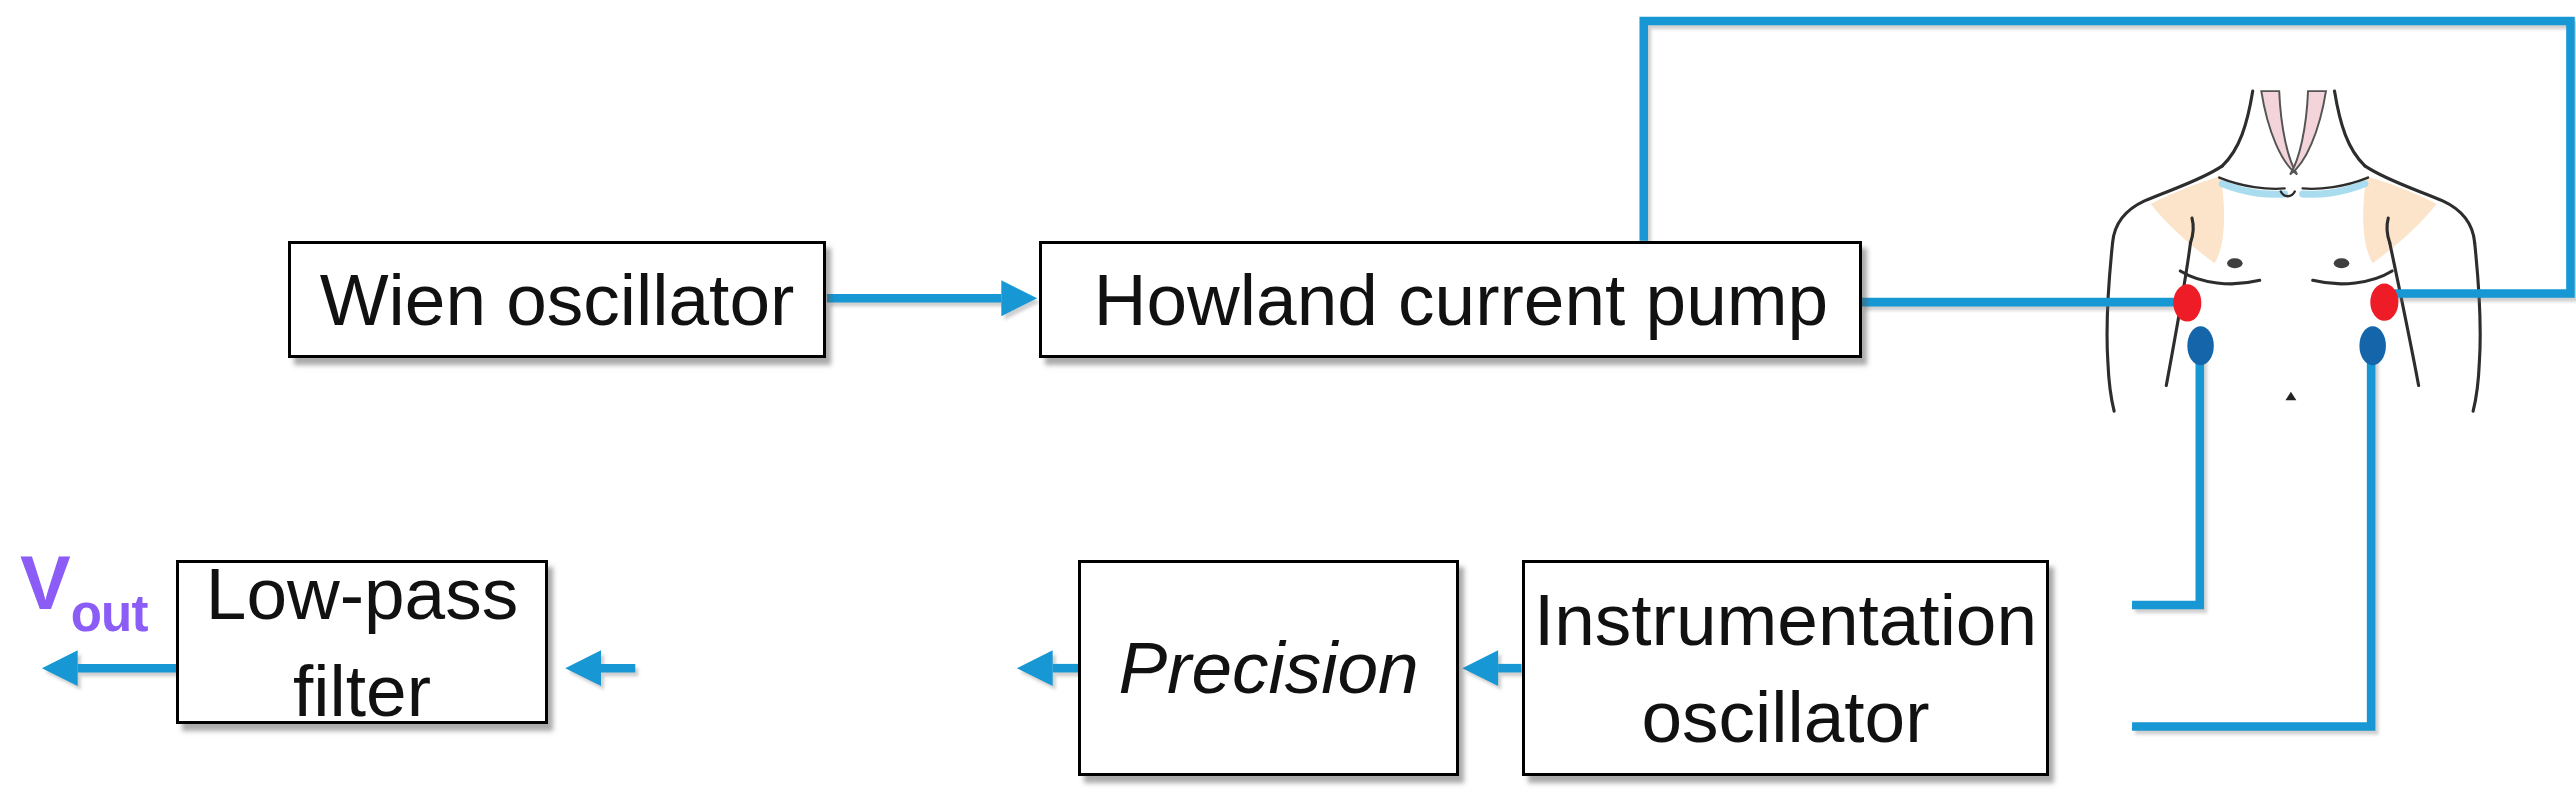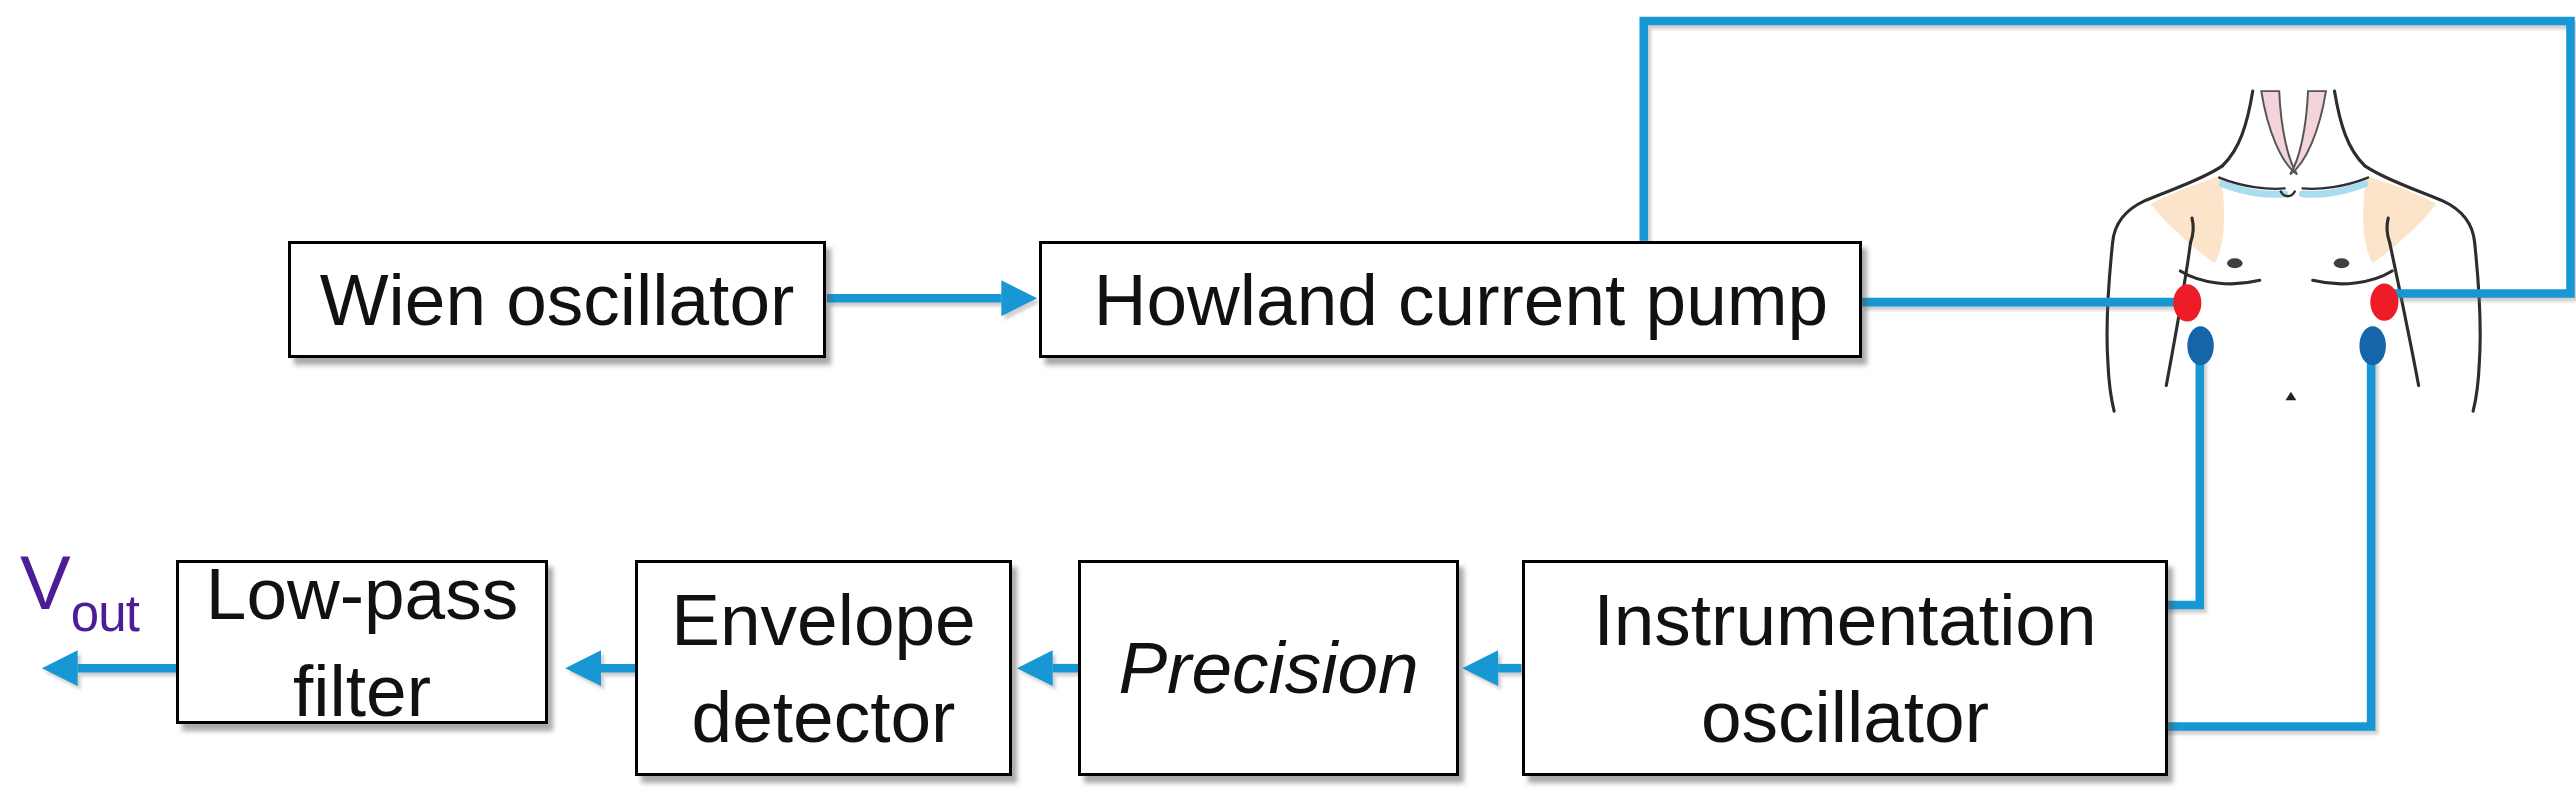--- a/index.html
+++ b/index.html
@@ -14,23 +14,23 @@
     display:flex;align-items:center;justify-content:center;text-align:center;
     font-size:73px;line-height:1.33;white-space:nowrap;
     box-shadow:6.2px 7px 4.7px rgba(85,85,85,0.5);
   }
   .block .lines span{display:block;}
   #block-wien{left:278px;top:241px;width:538px;height:117px;}
   #block-howland{left:1029px;top:241px;width:823px;height:117px;padding-left:21px;}
   #block-lowpass{left:166px;top:560px;width:372px;height:164px;}
   #block-envelope{left:625px;top:560px;width:377px;height:216px;}
   #block-precision{left:1068px;top:560px;width:381px;height:216px;font-style:italic;}
-  #block-inamp{left:1512px;top:560px;width:646px;height:216px;}
+  #block-inamp{left:1512px;top:560px;width:527px;height:216px;}
   #vout{
-    position:absolute;left:10px;top:545px;color:#4c1d95;font-weight:normal;
+    position:absolute;left:10px;top:545px;color:#8b5cf6;font-weight:bold;
     font-size:76px;line-height:1;letter-spacing:0;
   }
   #vout sub{font-size:51px;line-height:1;vertical-align:-22px;letter-spacing:-0.8px;}
   .connectors{filter:drop-shadow(4px 5px 2px rgba(120,120,120,0.35));}
 </style>
 </head>
 <body>
 
 <div id="canvas">
 
@@ -124,26 +124,20 @@
     <span>Howland current pump</span>
   </div>
 
   <div class="block" id="block-lowpass">
     <span class="lines">
       <span>Low-pass</span>
       <span>filter</span>
     </span>
   </div>
 
-  <div class="block" id="block-envelope">
-    <span class="lines">
-      <span>Envelope</span>
-      <span>detector</span>
-    </span>
-  </div>
 
   <div class="block" id="block-precision">
     <span class="lines">
       <span>Precision</span>
     </span>
   </div>
 
   <div class="block" id="block-inamp">
     <span class="lines">
       <span>Instrumentation</span>

